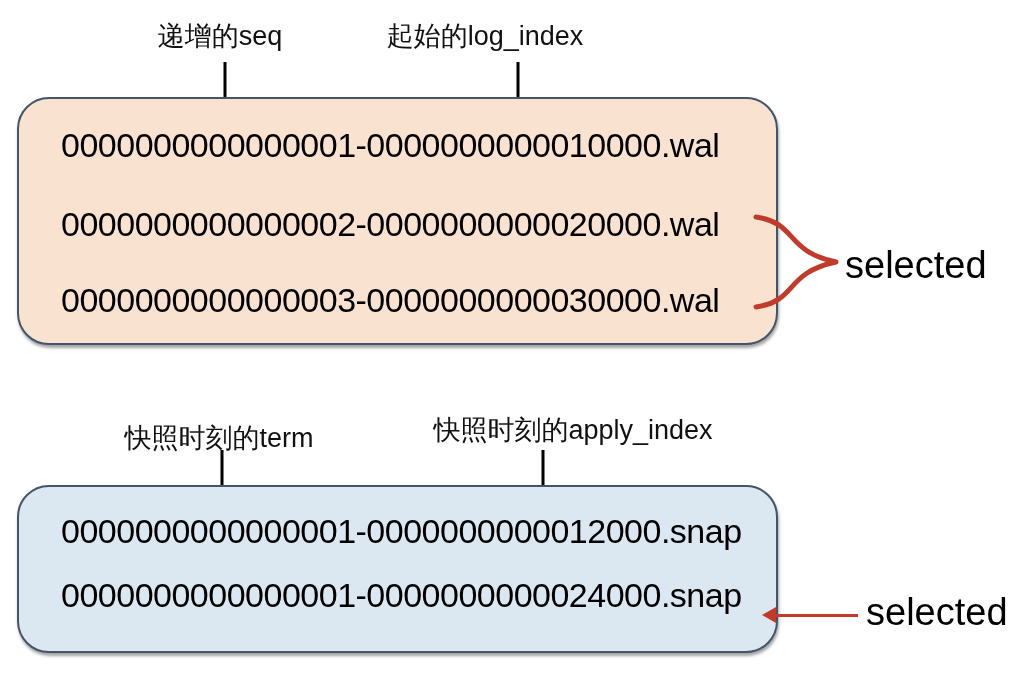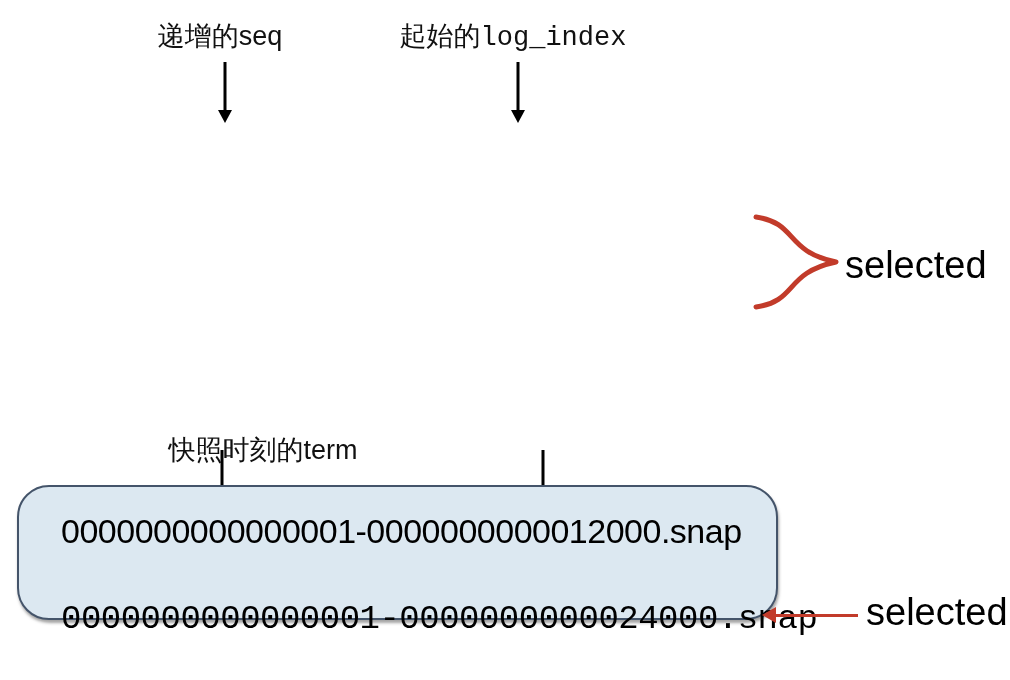--- a/index.html
+++ b/index.html
@@ -46,21 +46,21 @@
   
   .filebox {
     position: absolute;
     left: 17px;
     width: 761px;
     border: 2.5px solid var(--box-border);
     border-radius: 32px;
     box-shadow: 1px 3px 3px rgba(90, 90, 90, 0.55);
   }
   .wal-box  { top: 97px;  height: 248px; background: var(--wal-box-fill); }
-  .snap-box { top: 485px; height: 135px; background: var(--snap-box-fill); padding-left: 36px; }
+  .snap-box { top: 485px; height: 168px; background: var(--snap-box-fill); padding-left: 36px; }
   .file-row {
     position: absolute;
     left: 42px;
     height: 40px;
     line-height: 40px;
     font-size: 34px;
     letter-spacing: -0.5px;
     white-space: nowrap;
     color: #000;
   }
@@ -87,55 +87,61 @@
     border-right: 14px solid var(--accent-red);
   }
 </style>
 </head>
 <body>
 
 <div class="canvas">
 
   <div class="annot" style="left:220px; top:18px;">递增的seq</div>
 
-  <div class="annot" style="left:513px; top:18px;font-family:Liberation Mono, monospace;">起始的log_index</div>
+  <div class="annot" style="left:485px; top:18px;">起始的log_index</div>
 
   <div class="varrow" style="left:217px; top:62px; height:61px;">
     <div class="shaft" style="height:50px;"></div>
     <div class="head"></div>
   </div>
 
   <div class="varrow" style="left:510px; top:62px; height:61px;">
     <div class="shaft" style="height:50px;"></div>
     <div class="head"></div>
   </div>
 
+  <div class="filebox wal-box">
+    <div class="file-row" style="top:26px;">0000000000000001-0000000000010000.wal</div>
+    <div class="file-row" style="top:105px;">0000000000000002-0000000000020000.wal</div>
+    <div class="file-row" style="top:181px;">0000000000000003-0000000000030000.wal</div>
+  </div>
 
   <svg class="brace-svg" width="96" height="104" viewBox="0 0 96 104">
     <path d="M 8 8 C 50 14 36 42 88 53 C 36 64 50 92 8 98" fill="none" stroke="var(--accent-red)" stroke-width="5" stroke-linecap="round" stroke-linejoin="round"></path>
   </svg>
 
   <div class="selected-label" style="left:845px; top:244px;">selected</div>
 
-  <div class="annot" style="left:219px; top:432px;margin-left:44px;">快照时刻的term</div>
+  <div class="annot" style="left:219px; top:420px;">快照时刻的term</div>
 
+  <div class="annot" style="left:573px; top:412px;">快照时刻的apply_index</div>
 
   <div class="varrow" style="left:214px; top:450px; height:61px;">
     <div class="shaft" style="height:50px;"></div>
     <div class="head"></div>
   </div>
 
   <div class="varrow" style="left:535px; top:450px; height:61px;">
     <div class="shaft" style="height:50px;"></div>
     <div class="head"></div>
   </div>
 
   <div class="filebox snap-box">
     <div class="file-row" style="top:24px;">0000000000000001-0000000000012000.snap</div>
-    <div class="file-row" style="top:112px;font-family:Liberation Mono, monospace;">0000000000000001-0000000000024000.snap</div>
+    <div class="file-row" style="top:88px;">0000000000000001-0000000000024000.snap</div>
   </div>
 
   <div class="harrow">
     <div class="shaft"></div>
     <div class="head"></div>
   </div>
 
   <div class="selected-label" style="left:866px; top:591px;">selected</div>
 
 </div>

